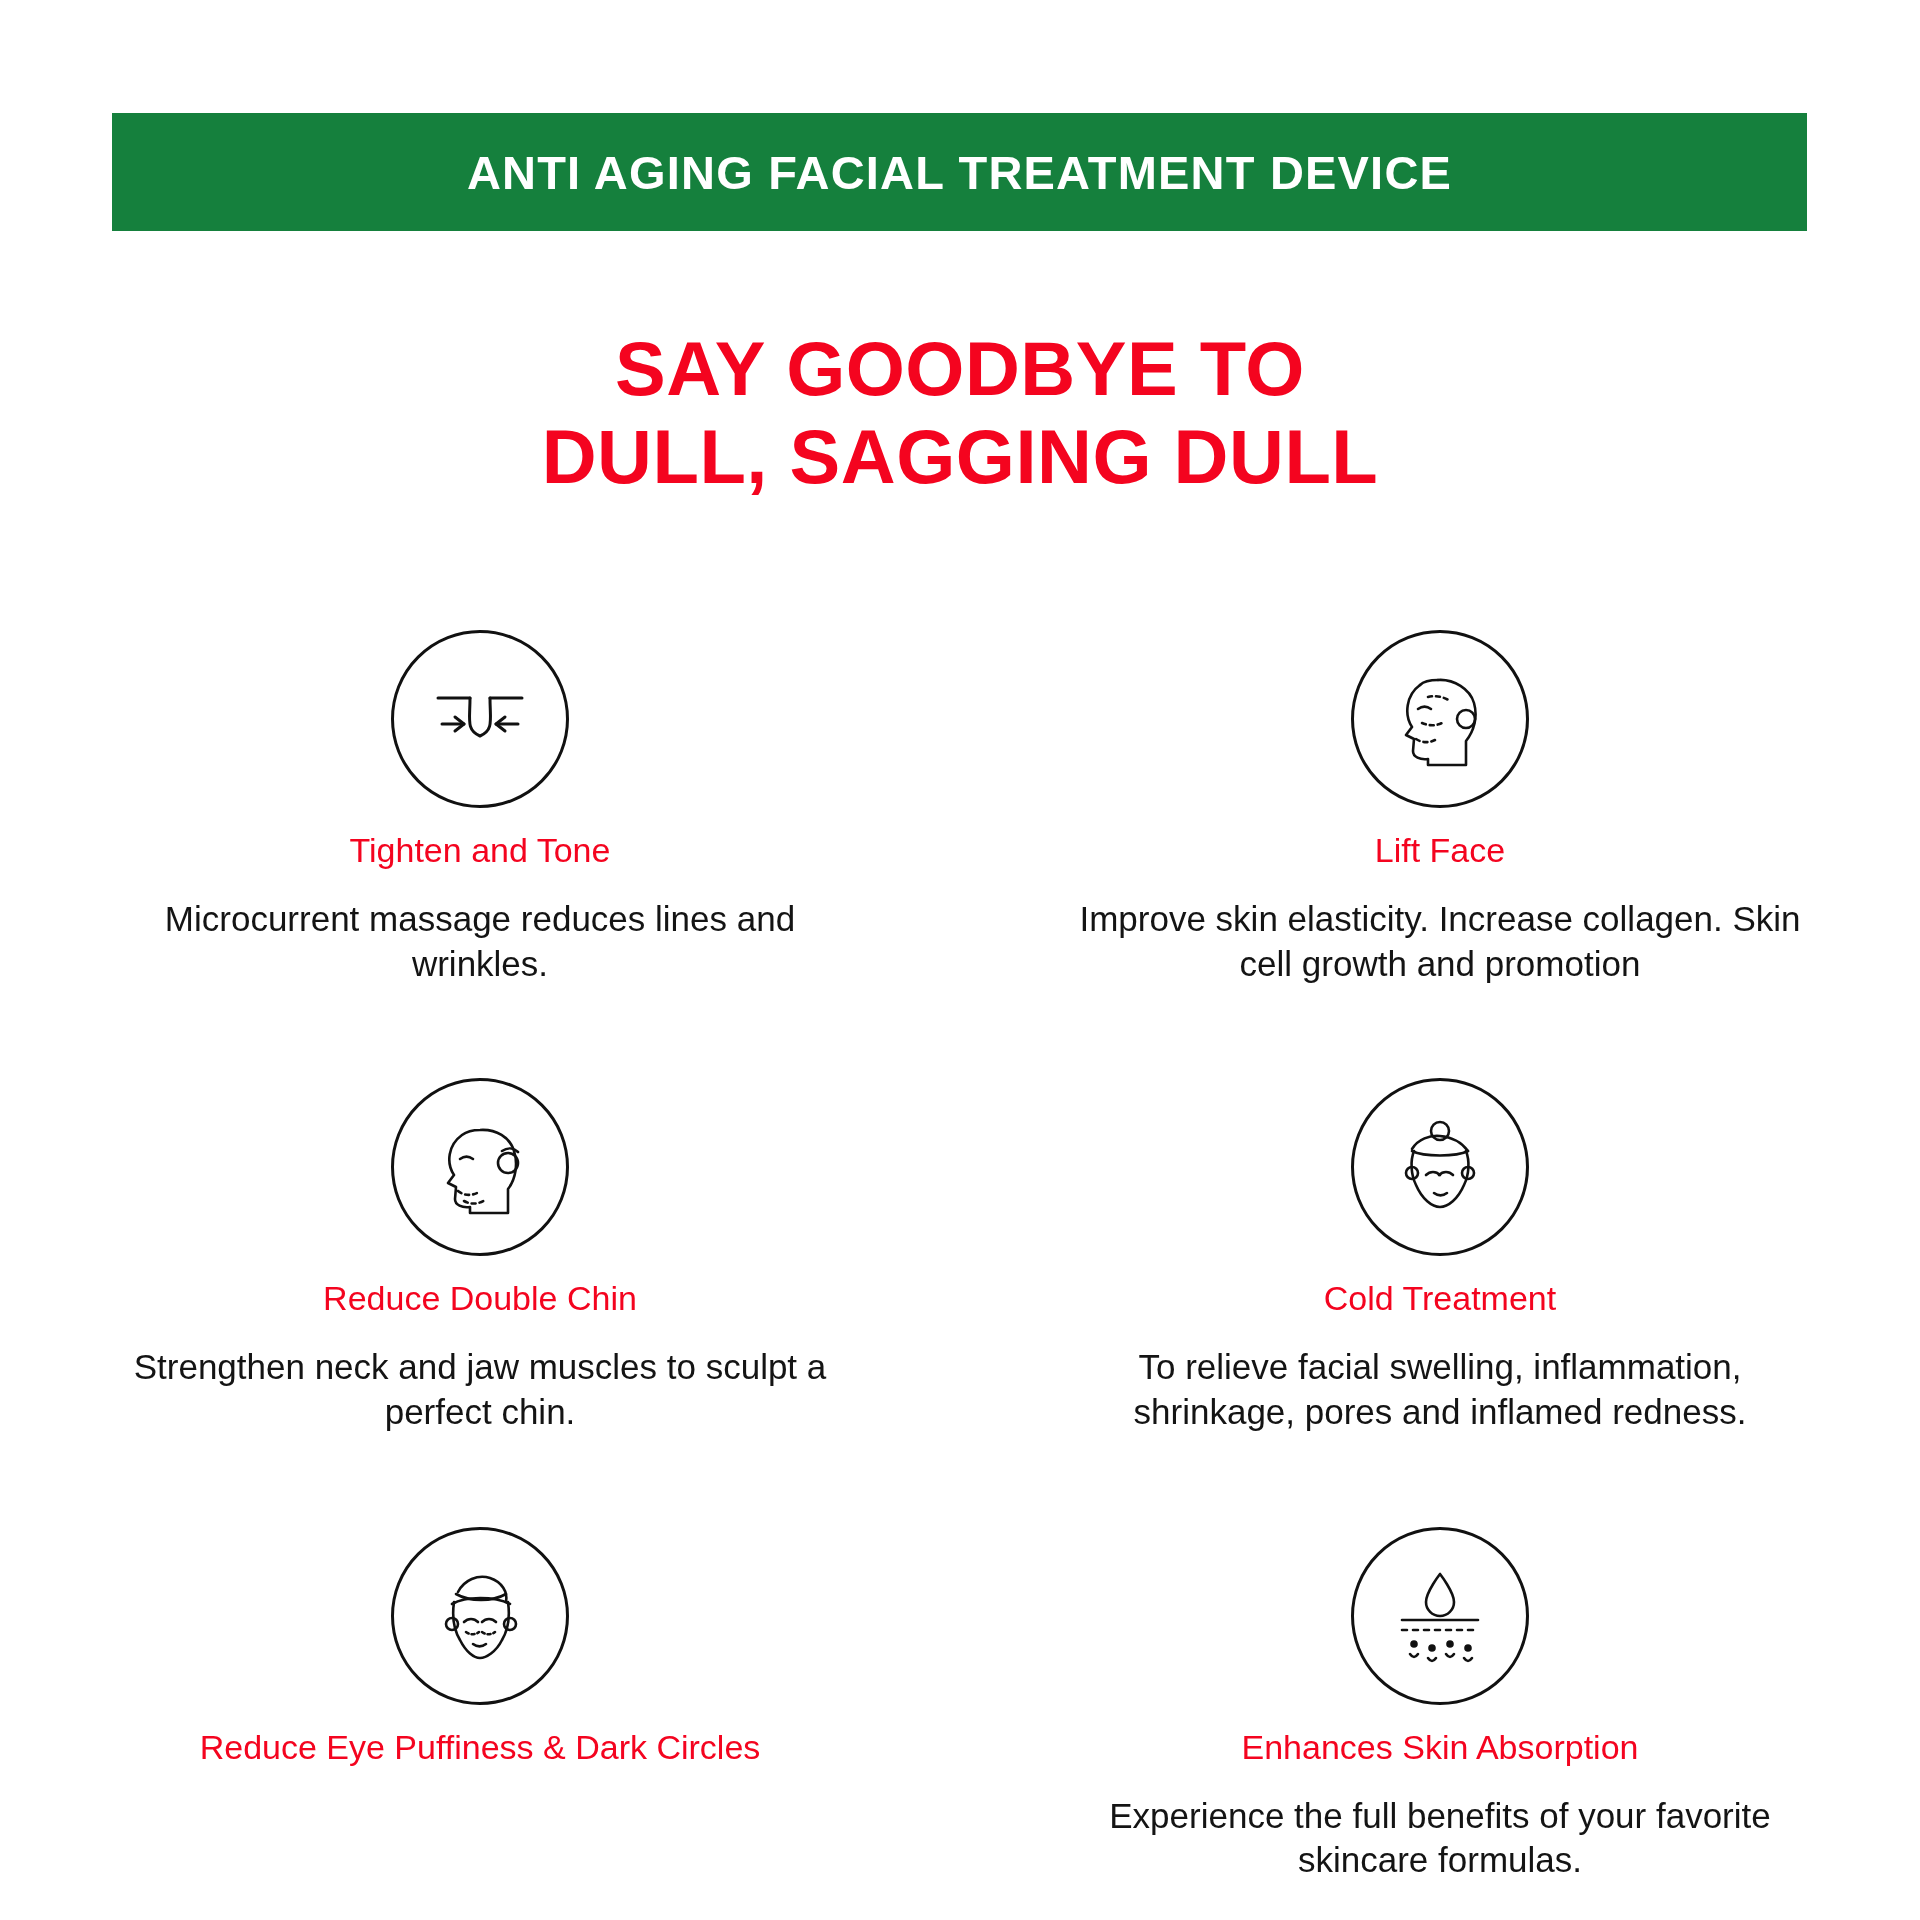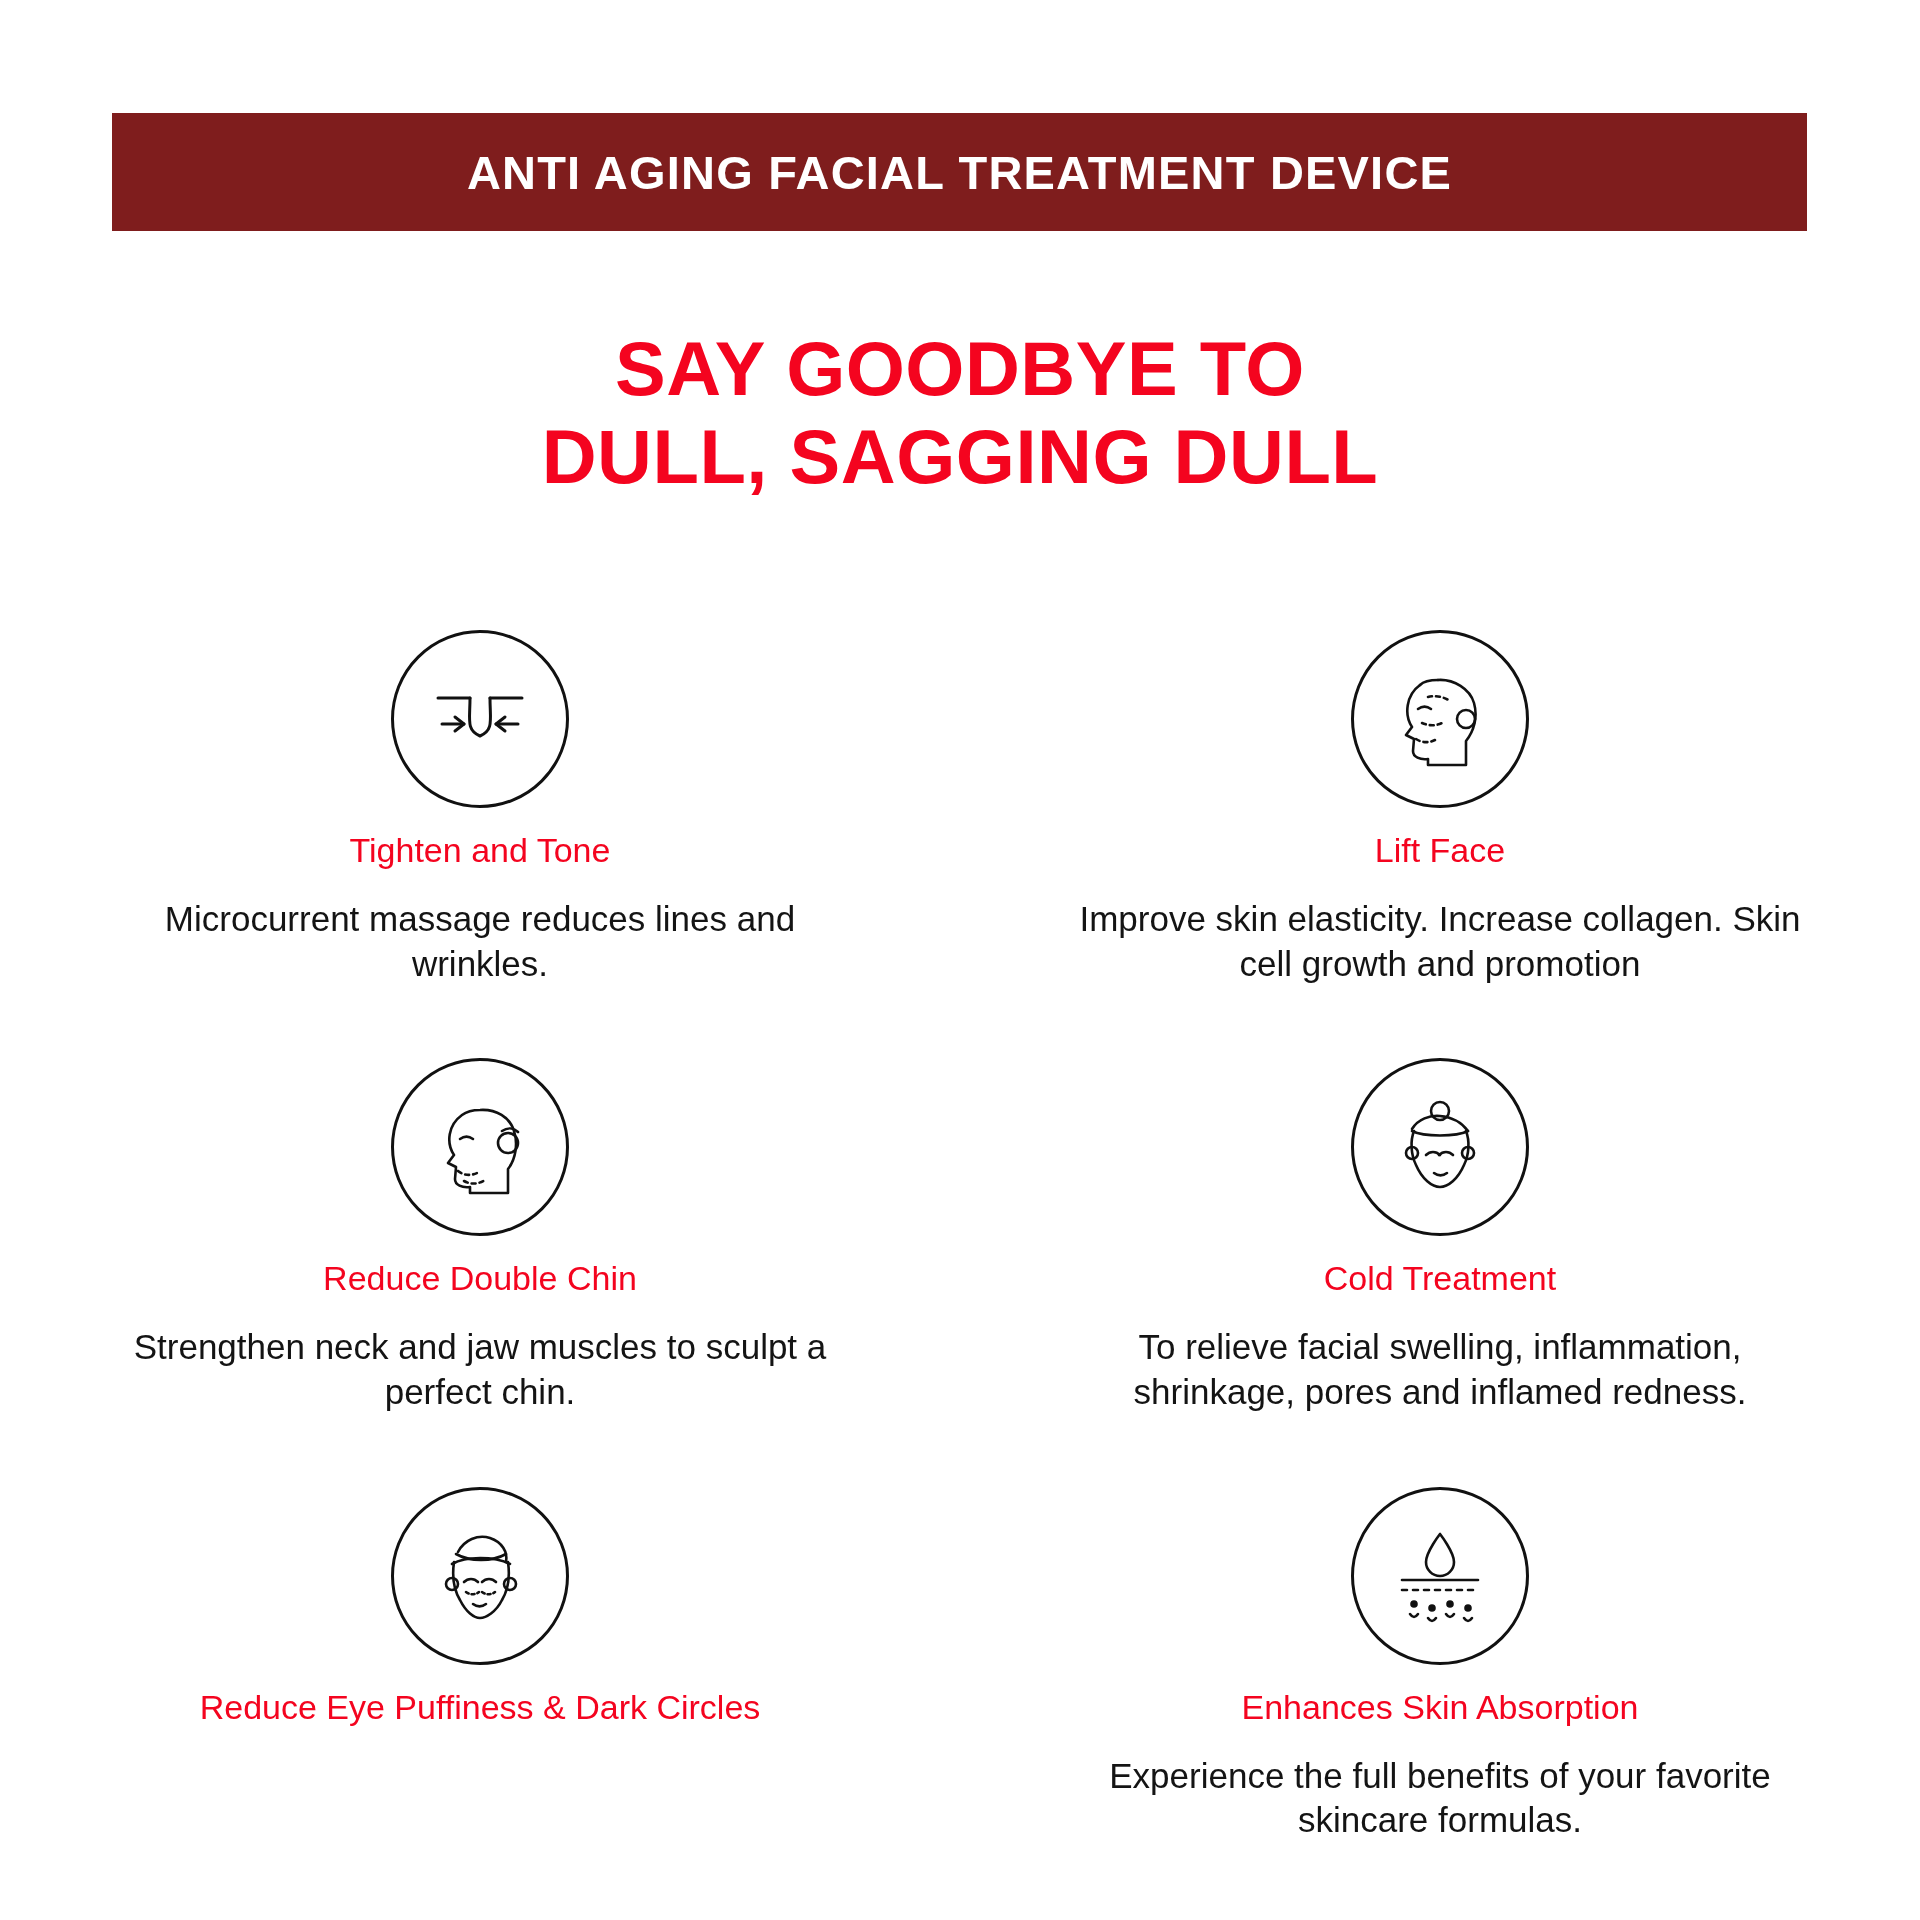--- a/index.html
+++ b/index.html
@@ -21,21 +21,21 @@
     box-sizing: border-box;
   }
 
   
   .banner {
     position: absolute;
     left: 112px;
     top: 113px;
     width: 1695px;
     height: 118px;
-    background: #7f1d1d;
+    background: #15803d;
     display: flex;
     align-items: center;
     justify-content: center;
   }
   .banner-title {
     color: #ffffff;
     font-size: 47px;
     font-weight: bold;
     letter-spacing: 1.2px;
     text-align: center;
@@ -58,21 +58,21 @@
   .headline .line2 { display: block; }
 
   
   .grid {
     position: absolute;
     left: 0;
     top: 630px;
     width: 1920px;
     display: grid;
     grid-template-columns: 1fr 1fr;
-    row-gap: 72px;
+    row-gap: 92px;
   }
   .cell {
     display: flex;
     flex-direction: column;
     align-items: center;
     padding: 0 60px;
     box-sizing: border-box;
   }
   .icon-circle {
     width: 178px;

